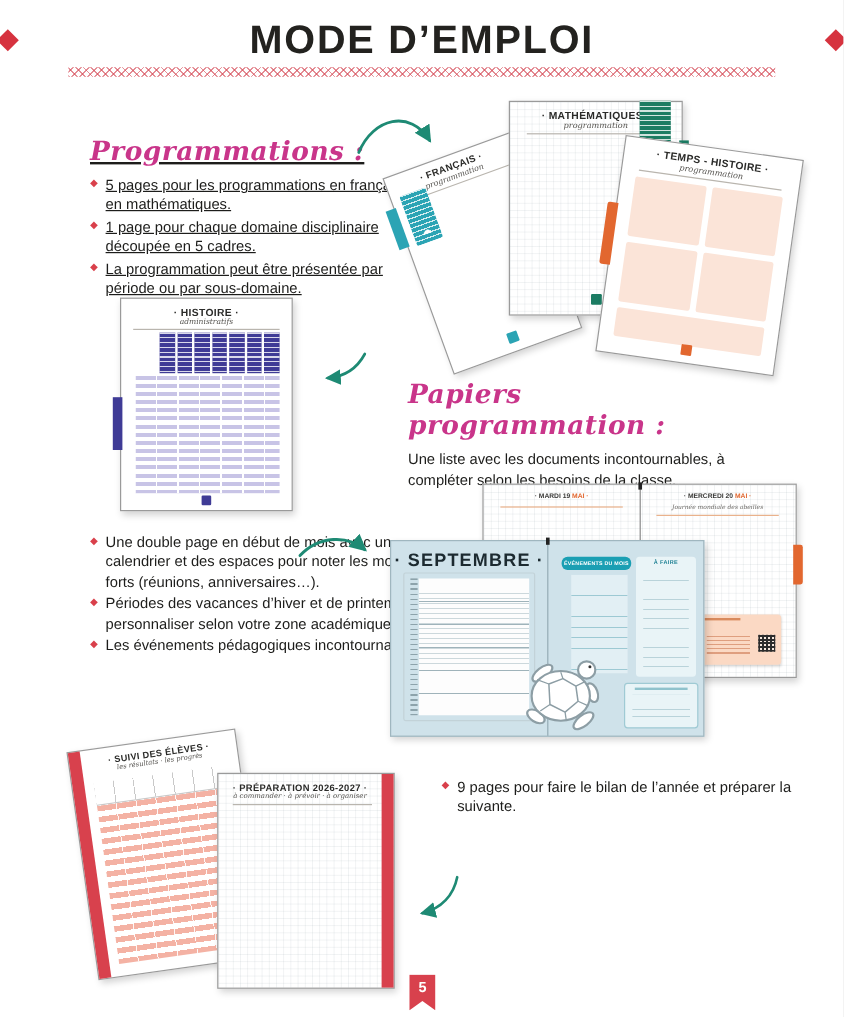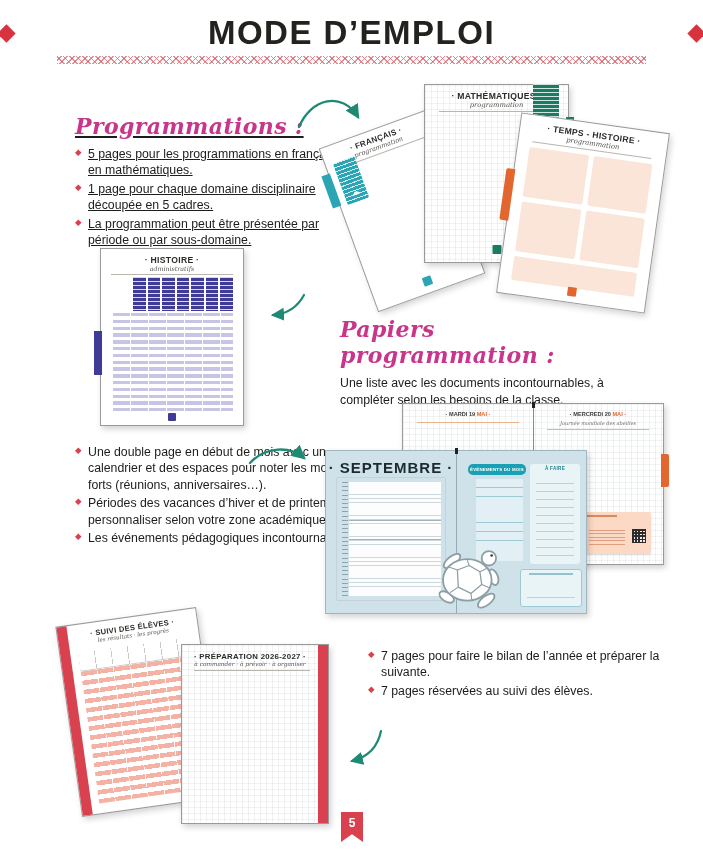--- a/index.html
+++ b/index.html
@@ -212,22 +212,21 @@
         <ellipse cx="47" cy="41" rx="27" ry="23"></ellipse>
         <path d="M36 30 L49 25 L61 32 L63 46 L51 56 L37 49 Z" fill="none" stroke-width="1.4"></path>
         <path d="M36 30 L25 26 M49 25 L47 19 M61 32 L69 28 M63 46 L72 50 M51 56 L52 63 M37 49 L28 55" fill="none" stroke-width="1.2"></path>
       </g>
       <circle cx="74" cy="14" r="1.4" fill="#333"></circle>
     </svg>
   </div>
 
   <div style="position:absolute;left:368px;top:648px;width:300px;">
     <ul class="bullets">
-      <li>7 pages pour faire le bilan de l’année et préparer la suivante.</li>
-      <li>7 pages réservées au suivi des élèves.</li>
+      <li>9 pages pour faire le bilan de l’année et préparer la suivante.</li>
     </ul>
   </div>
 
   <div class="pg" style="left:68px;top:616px;width:140px;height:190px;transform:rotate(-8deg);z-index:1;">
     <div style="position:absolute;left:0;top:0;bottom:0;width:10px;background:#d8414d;"></div>
     <div class="pg-title" style="font-size:7.6px;margin:6px 0 0 10px;">· SUIVI DES ÉLÈVES ·</div>
     <div class="pg-sub" style="font-size:5.6px;margin-left:10px;">les résultats · les progrès</div>
     <div style="position:absolute;left:18px;right:8px;top:28px;height:18px;
       background-image:repeating-linear-gradient(90deg,transparent 0 15.8px,#c9c9c9 15.8px 16.6px);border-bottom:1px solid #c9c9c9;"></div>
     <div style="position:absolute;left:18px;right:8px;top:47px;bottom:10px;

